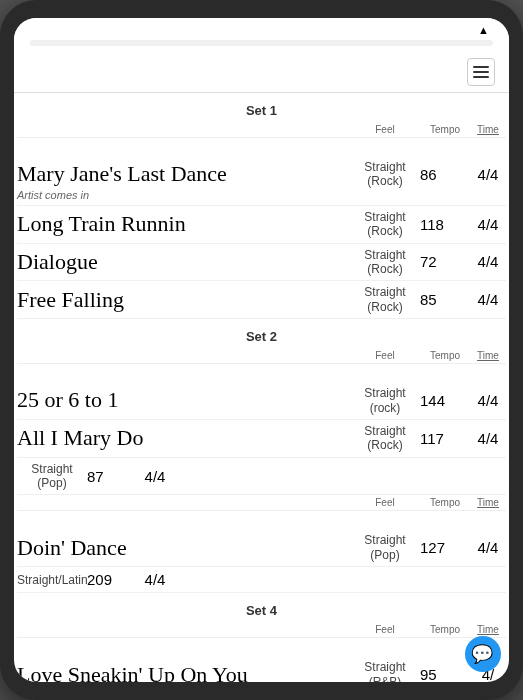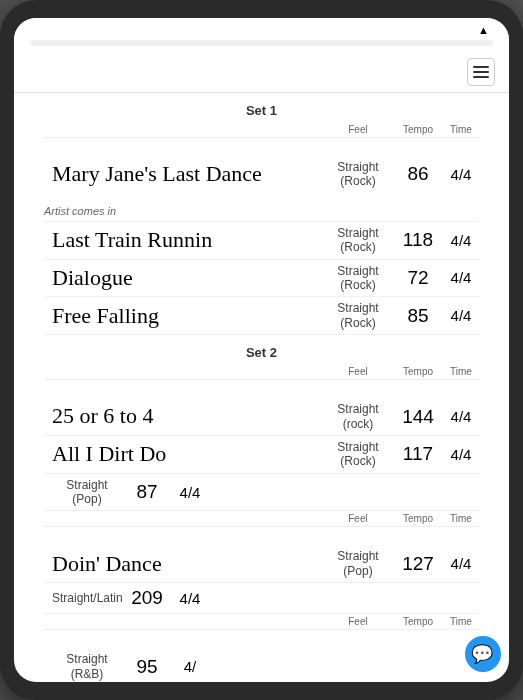--- a/index.html
+++ b/index.html
@@ -117,21 +117,21 @@
     .menu-line {
       width: 16px;
       height: 2px;
       background: #333;
       border-radius: 1px;
     }
 
     .content {
       flex: 1;
       overflow-y: auto;
-      padding: 0 30px;
+      padding: 0 3px;
     }
 
     .set-header {
       text-align: center;
       font-size: 13px;
       font-weight: 600;
       color: #333;
       padding: 10px 0 4px;
     }
 
@@ -144,34 +144,33 @@
     }
 
     .col-header {
       font-size: 10px;
       color: #666;
       text-align: center;
     }
 
     .col-feel { width: 70px; text-align: center; }
     .col-tempo { width: 50px; text-align: center; }
-    .col-time { width: 36px; text-align: center; }
+    .col-time { width: 36px; text-align: center; text-decoration: underline; }
 
     .song-row {
       border-bottom: 1px solid #f0f0f0;
       padding: 4px 0;
       display: flex;
       flex-direction: column;
     }
 
     .song-main {
       display: flex;
       align-items: center;
       justify-content: space-between;
-      margin-left: 8px;
     }
 
     .song-title {
       font-family: 'Brush Script MT', cursive;
       font-size: 22px;
       color: #000;
       flex: 1;
       line-height: 1.1;
     }
 
@@ -183,39 +182,39 @@
 
     .song-feel {
       font-size: 12px;
       color: #444;
       text-align: center;
       width: 70px;
       line-height: 1.2;
     }
 
     .song-tempo {
-      font-size: 19px;
+      font-size: 15px;
       color: #000;
-      text-align: center;
+      text-align: left;
       width: 50px;
       font-weight: 500;
     }
 
     .song-timesig {
       font-size: 15px;
       color: #000;
       text-align: center;
       width: 36px;
     }
 
     .song-subtitle {
       font-size: 11px;
       color: #666;
       font-style: italic;
-      margin-top: 16px;
+      margin-top: 0px;
     }
 
     .chat-bubble {
       position: absolute;
       bottom: 28px;
       right: 22px;
       width: 36px;
       height: 36px;
       background: #2196F3;
       border-radius: 50%;
@@ -284,21 +283,21 @@
         <div class="song-meta">
           <span class="song-feel">Straight<br>(Rock)</span>
           <span class="song-tempo">86</span>
           <span class="song-timesig">4/4</span>
         </div>
       </div>
       <span class="song-subtitle">Artist comes in</span>
     </div>
         <div class="song-row">
       <div class="song-main">
-        <span class="song-title">Last Train Runnin</span>
+        <span class="song-title">Long Train Runnin</span>
         <div class="song-meta">
           <span class="song-feel">Straight<br>(Rock)</span>
           <span class="song-tempo">118</span>
           <span class="song-timesig">4/4</span>
         </div>
       </div>
 
     </div>
         <div class="song-row">
       <div class="song-main">
@@ -323,32 +322,32 @@
 
     </div>
         <div class="set-header">Set 2</div>
         <div class="col-headers">
     <span class="col-header col-feel">Feel</span>
     <span class="col-header col-tempo">Tempo</span>
     <span class="col-header col-time">Time</span>
   </div>
         <div class="song-row">
       <div class="song-main">
-        <span class="song-title">25 or 6 to 4</span>
+        <span class="song-title">25 or 6 to 1</span>
         <div class="song-meta">
           <span class="song-feel">Straight<br>(rock)</span>
           <span class="song-tempo">144</span>
           <span class="song-timesig">4/4</span>
         </div>
       </div>
 
     </div>
         <div class="song-row">
       <div class="song-main">
-        <span class="song-title">All I Dirt Do</span>
+        <span class="song-title">All I Mary Do</span>
         <div class="song-meta">
           <span class="song-feel">Straight<br>(Rock)</span>
           <span class="song-tempo">117</span>
           <span class="song-timesig">4/4</span>
         </div>
       </div>
 
     </div>
         <div class="song-row">
       <div class="song-main">
@@ -379,27 +378,29 @@
         <div class="song-row">
       <div class="song-main">
         <div class="song-meta">
           <span class="song-feel">Straight/Latin</span>
           <span class="song-tempo">209</span>
           <span class="song-timesig">4/4</span>
         </div>
       </div>
 
     </div>
+        <div class="set-header">Set 4</div>
         <div class="col-headers">
     <span class="col-header col-feel">Feel</span>
     <span class="col-header col-tempo">Tempo</span>
     <span class="col-header col-time">Time</span>
   </div>
         <div class="song-row">
       <div class="song-main">
+        <span class="song-title">Love Sneakin' Up On You</span>
         <div class="song-meta">
           <span class="song-feel">Straight<br>(R&amp;B)</span>
           <span class="song-tempo">95</span>
           <span class="song-timesig">4/</span>
         </div>
       </div>
 
     </div>
       </div>
 

